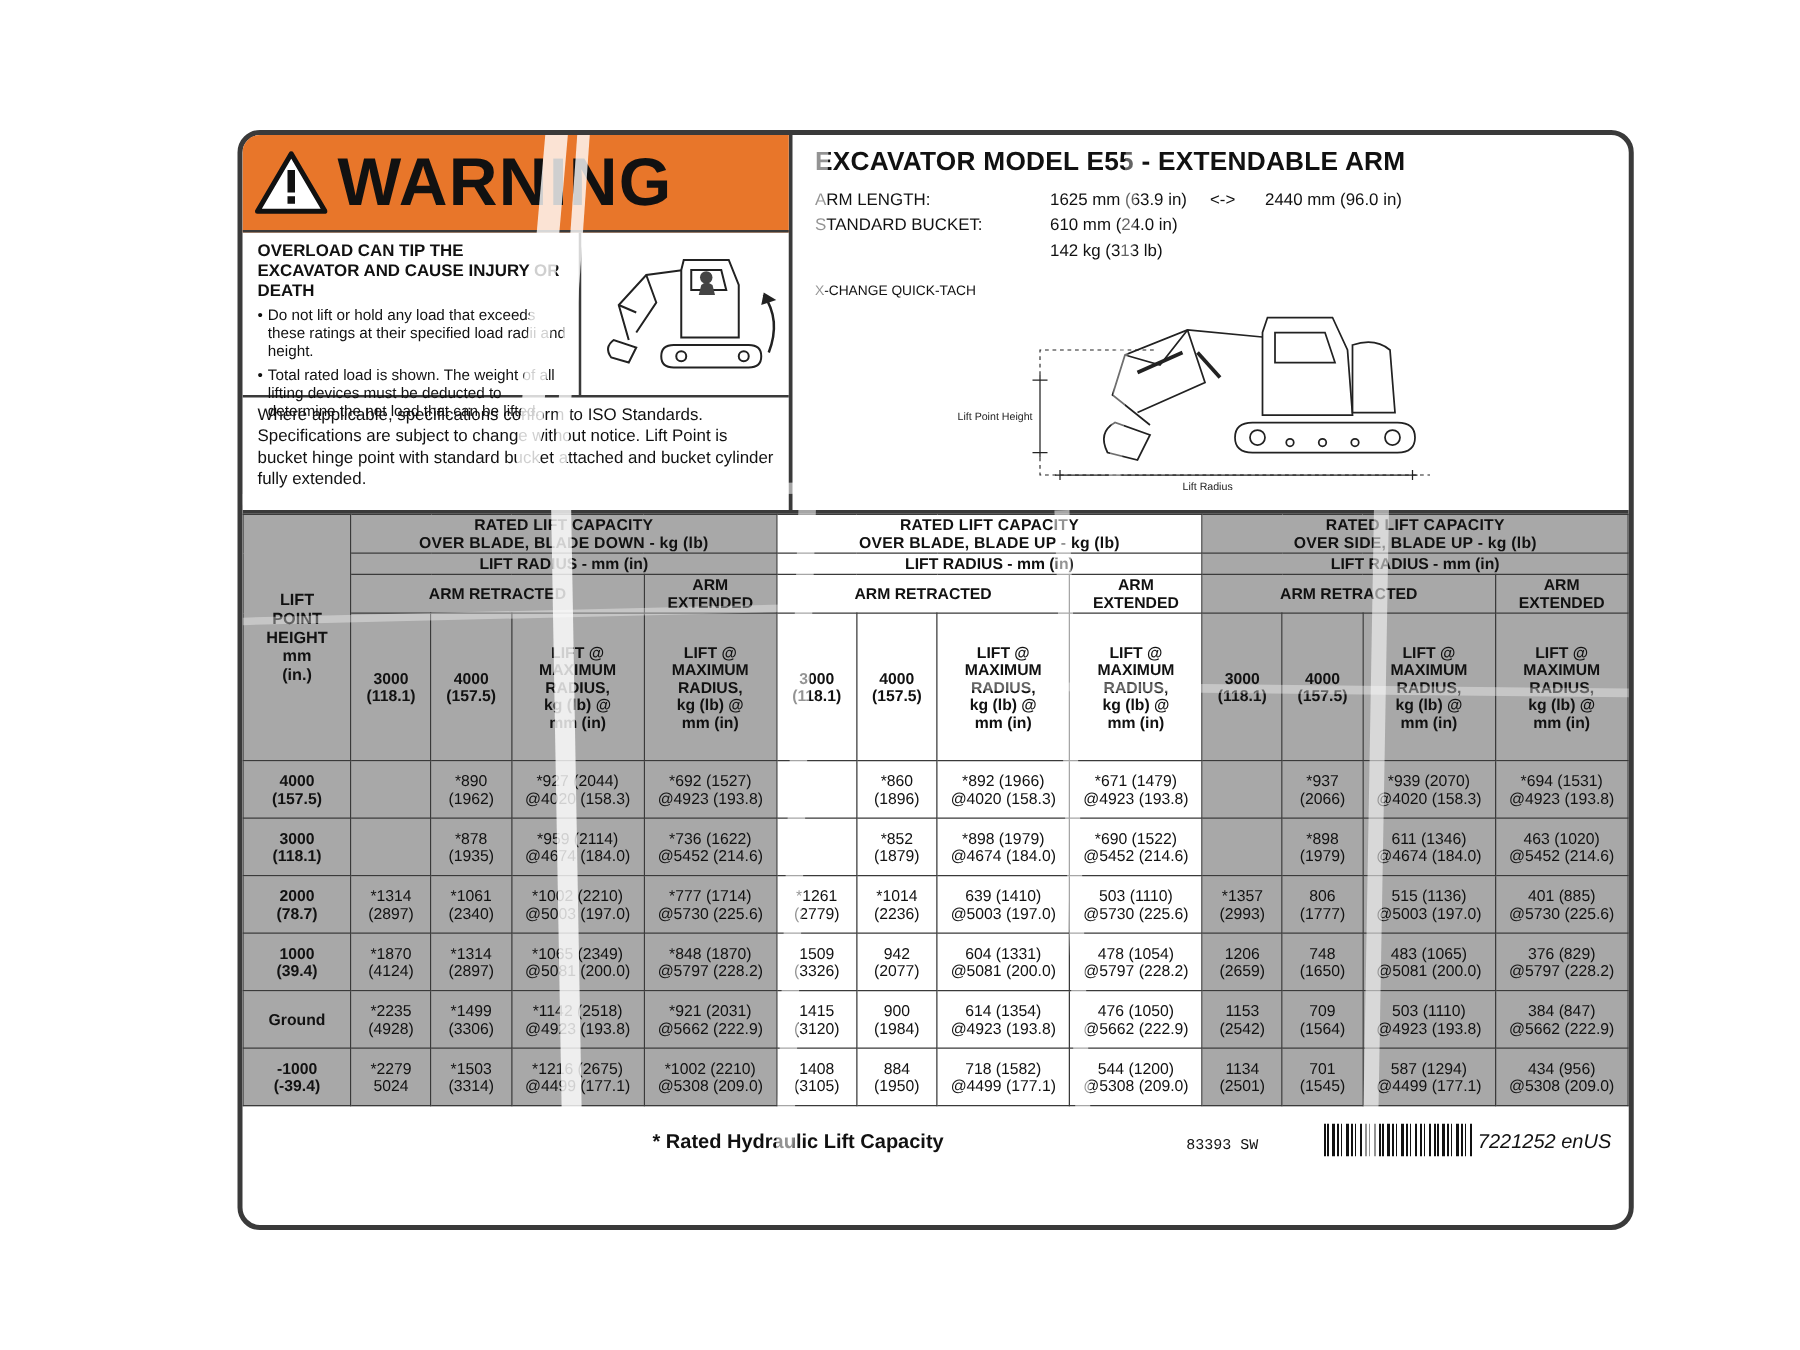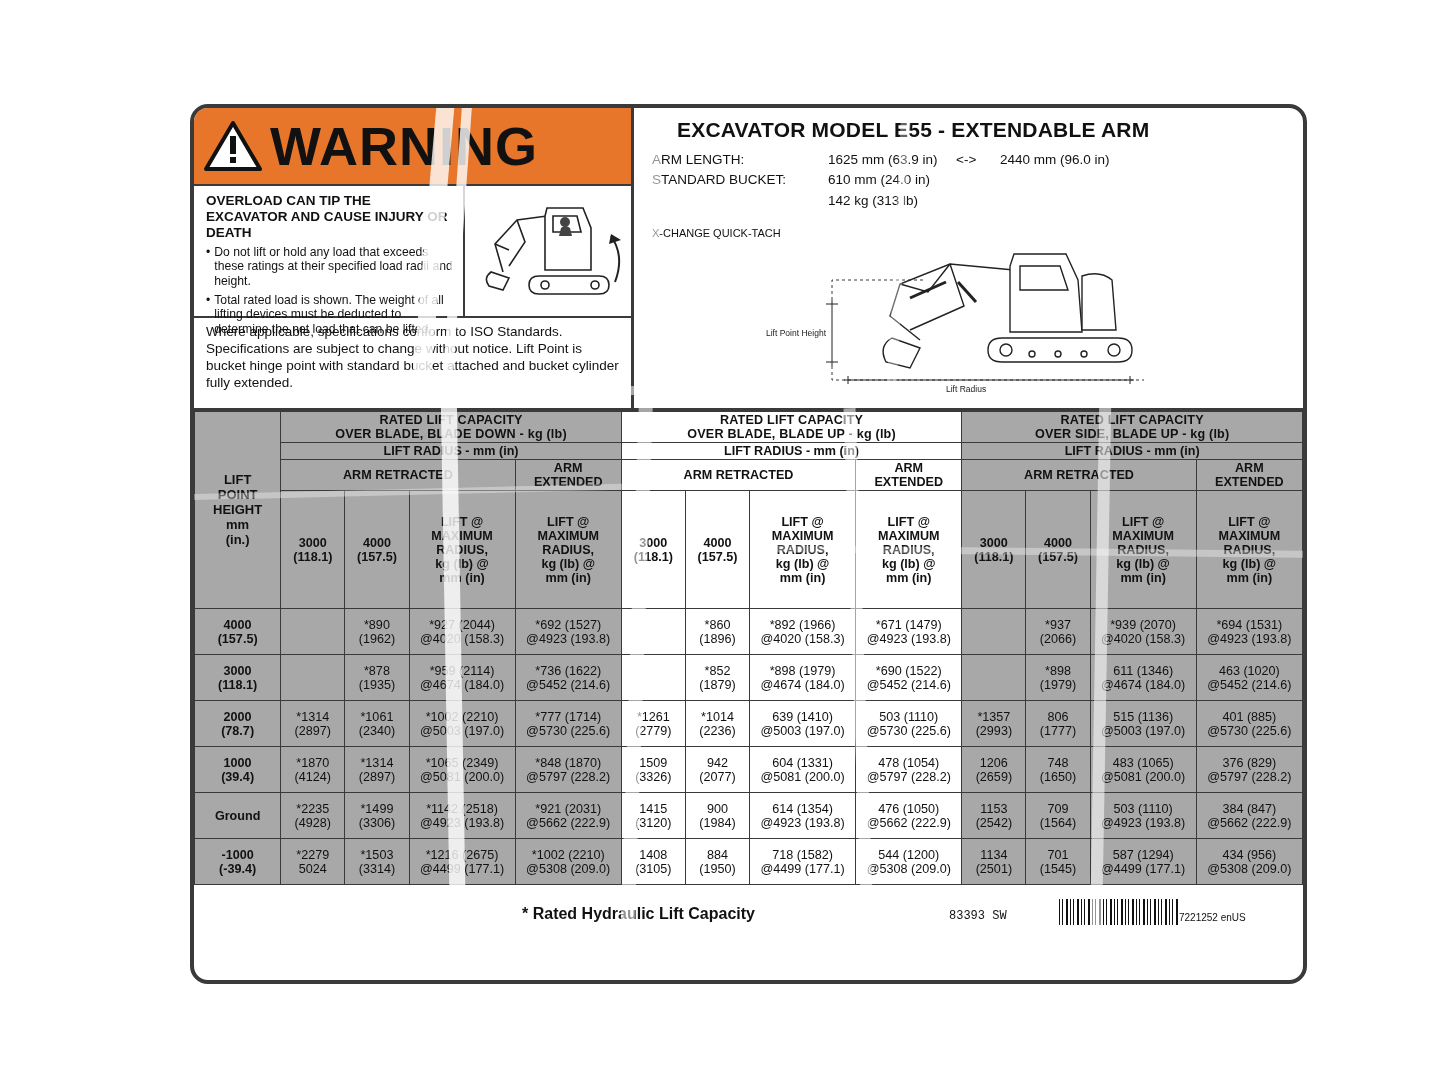--- a/index.html
+++ b/index.html
@@ -110,30 +110,29 @@
     flex: 1;
     position: relative;
     box-sizing: border-box;
     padding: 10px 0 0 18px;
   }
   .spec-title {
     font-size: 21px;
     font-weight: bold;
     color: #111;
     letter-spacing: .2px;
-    margin-left: 25px;
   }
   .spec-lines {
     margin-top: 8px;
     font-size: 13.5px;
     color: #111;
     line-height: 1.5;
   }
   .spec-lines .lbl { display: inline-block; width: 176px; }
-  .spec-lines .v1 { display: inline-block; width: 128px; }
+  .spec-lines .v1 { display: inline-block; width: 128px; margin-left: 12px; }
   .spec-lines .mid { display: inline-block; width: 44px; }
   .spec-xq {
     margin-top: 16px;
     font-size: 11px;
     color: #111;
   }
   .spec-dia {
     position: absolute;
     left: 80px;
     top: 112px;
@@ -196,25 +195,26 @@
     text-align: left;
     font-family: Liberation Mono, monospace;
   }
   .barcode {
     width: 120px;
     height: 26px;
     margin-bottom: 12px;
     background: repeating-linear-gradient(90deg,#111 0 1.5px,#fff 1.5px 3px,#111 3px 4px,#fff 4px 7px,#111 7px 9px,#fff 9px 11px);
   }
   .foot-pn {
-    font-size: 10px;
+    font-size: 16px;
     color: #111;
     padding-bottom: 14px;
     width: 110px;
-    text-align: left;
+    text-align: right;
+    font-style: italic;
   }
 
   
   .glare {
     position: absolute;
     pointer-events: none;
     background: rgba(255,255,255,0.80);
   }
   .glare.soft { background: rgba(255,255,255,0.55); }
   .glare.faint { background: rgba(255,255,255,0.35); }

